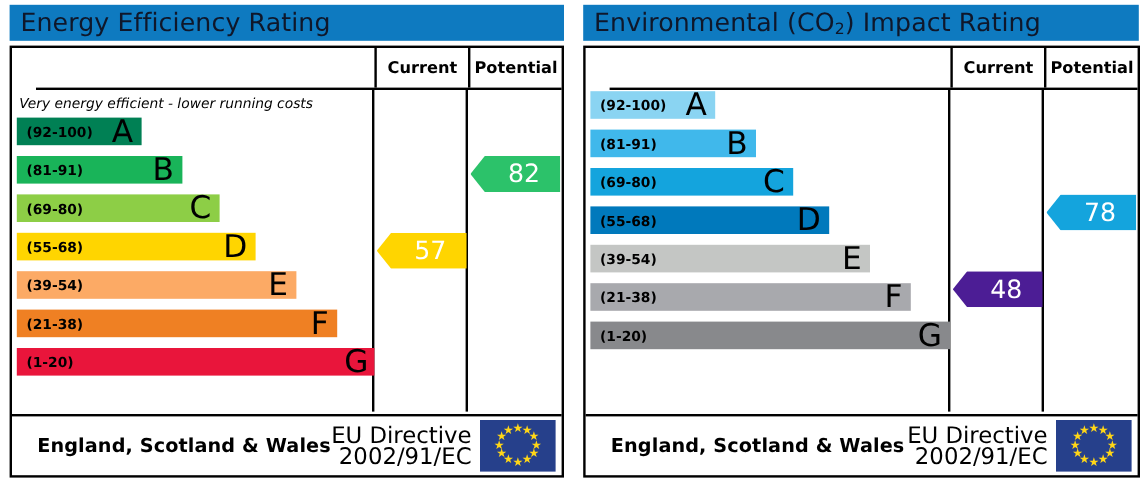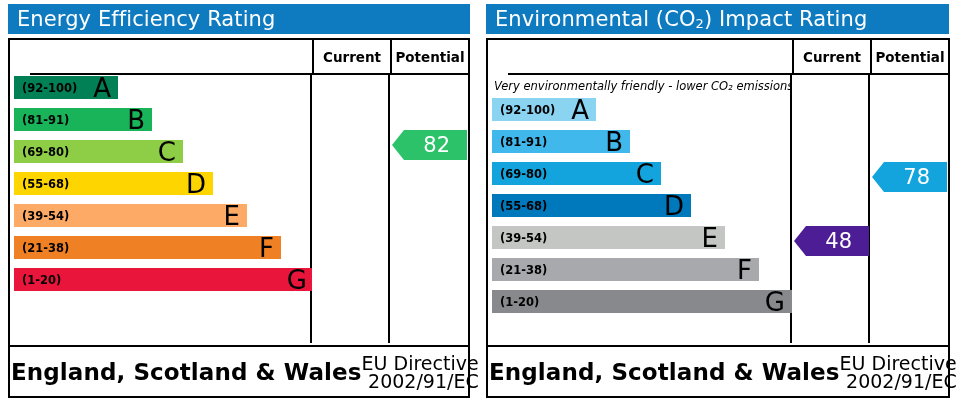--- a/index.html
+++ b/index.html
@@ -8,21 +8,21 @@
     font-family:"DejaVu Sans","Liberation Sans",sans-serif;
     -webkit-font-smoothing:antialiased;
   }
   .sheet{display:flex;width:957px;height:404px;box-sizing:border-box;}
   .panel{width:478px;height:404px;box-sizing:border-box;position:relative;}
   .panel.right{width:479px;}
 
   
   .pan-title{
     position:absolute;left:8px;top:4px;right:8px;height:30px;
-    background:#0e7ac0;color:#ffffff;
+    background:#0e7ac0;color:#0f172a;
     font-size:21px;line-height:30px;
     padding-left:9px;box-sizing:border-box;
     font-weight:400;letter-spacing:.1px;white-space:nowrap;
   }
   .pan-title sub{font-size:13px;vertical-align:baseline;position:relative;top:2px;}
 
   
   .frame{
     position:absolute;left:8px;top:38px;right:8px;bottom:6px;
     border:2px solid #000;box-sizing:border-box;background:#fff;
@@ -90,22 +90,22 @@
     clip-path:polygon(0% 50%, 16% 0%, 100% 0%, 100% 100%, 16% 100%);
   }
 
   
   .footer{
     position:absolute;left:0;right:0;bottom:0;height:51px;
     border-top:2px solid #000;box-sizing:border-box;
     display:flex;align-items:center;
   }
   .region{
-    flex:1 1 auto;font-size:23px;font-weight:bold;color:#000;
-    padding-left:1px;white-space:nowrap;letter-spacing:.1px;
+    flex:1 1 auto;font-size:16px;font-weight:bold;color:#000;
+    padding-left:21px;white-space:nowrap;letter-spacing:.1px;
   }
   .directive{
     font-size:19px;color:#000;text-align:right;line-height:18px;
     padding-right:7px;white-space:nowrap;
   }
   .euflag{
     width:63px;height:43px;margin-right:5px;flex:0 0 auto;
     background:#26408B;position:relative;
   }
   .euflag .st{
@@ -122,20 +122,21 @@
       <div class="frame">
         <div class="colhead">
           <div class="blank"></div>
           <div class="c1">Current</div>
           <div class="c2">Potential</div>
         </div>
         <div class="body">
           <div class="vrule v1"></div>
           <div class="vrule v2"></div>
           <div class="scale">
+            <div class="note">Very energy efficient - lower running costs</div>
             <div class="bars">
               <div class="barrow">
                 <div class="bar" style="width: 104px; background: rgb(0, 128, 84);">
                   <span class="rng">(92-100)</span>
                   <span class="ltr">A</span>
                 </div>
               </div>
               <div class="barrow">
                 <div class="bar" style="width: 138px; background: rgb(25, 180, 89);">
                   <span class="rng">(81-91)</span>
@@ -166,20 +167,23 @@
                   <span class="ltr">F</span>
                 </div>
               </div>
               <div class="barrow">
                 <div class="bar" style="width: 300px; background: rgb(233, 21, 59);">
                   <span class="rng">(1-20)</span>
                   <span class="ltr">G</span>
                 </div>
               </div>
             </div>
+          </div>
+          <div class="arrowcell cur">
+            <div class="arrow" style="background: rgb(255, 213, 0); top: 119px;">57</div>
           </div>
           <div class="arrowcell pot">
             <div class="arrow" style="background: rgb(44, 194, 106); top: 55px;">82</div>
           </div>
         </div>
         <div class="footer">
           <div class="region">England, Scotland &amp; Wales</div>
           <div class="directive">EU Directive<br>2002/91/EC</div>
           <div class="euflag">
             <span class="st" style="left: 27px; top: 3px;">★</span>
@@ -203,21 +207,20 @@
       <div class="frame r">
         <div class="colhead">
           <div class="blank"></div>
           <div class="c1">Current</div>
           <div class="c2">Potential</div>
         </div>
         <div class="body">
           <div class="vrule v1"></div>
           <div class="vrule v2"></div>
           <div class="scale">
-            <div class="note">Very environmentally friendly - lower CO₂ emissions</div>
             <div class="bars">
               <div class="barrow">
                 <div class="bar" style="width: 104px; background: rgb(138, 212, 242);">
                   <span class="rng">(92-100)</span>
                   <span class="ltr">A</span>
                 </div>
               </div>
               <div class="barrow">
                 <div class="bar" style="width: 138px; background: rgb(64, 184, 235);">
                   <span class="rng">(81-91)</span>

